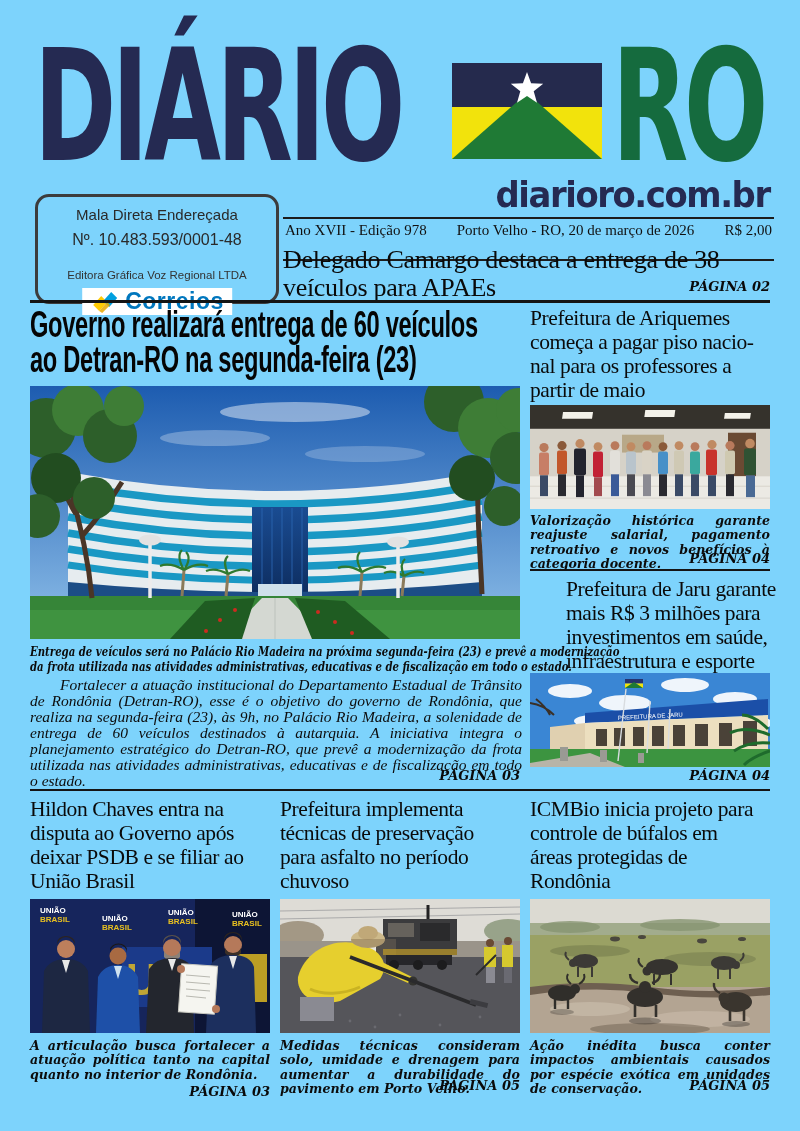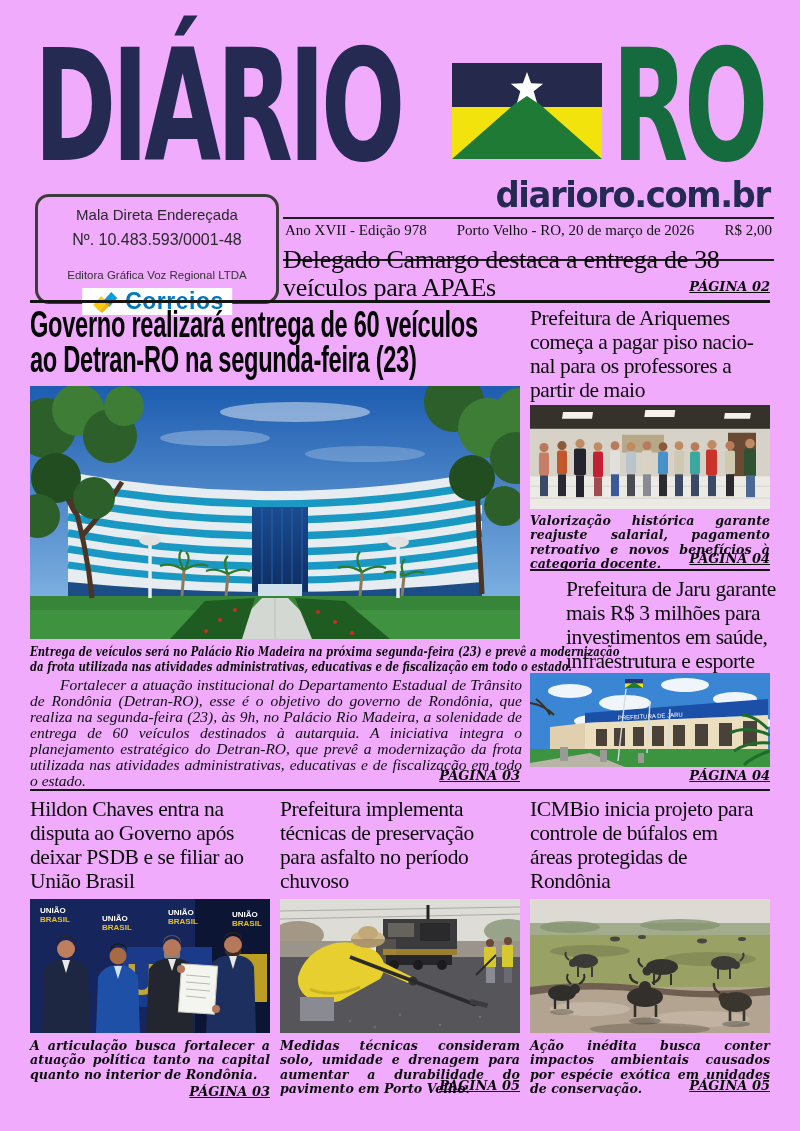--- a/index.html
+++ b/index.html
@@ -1,16 +1,16 @@
 <!DOCTYPE html>
 <html><head>
 <meta charset="utf-8">
 <style>
   html,body{margin:0;padding:0;background:#888;}
-  #page{position:relative;width:800px;height:1131px;background:#f0abfc;overflow:hidden;
+  #page{position:relative;width:800px;height:1131px;background:#7dd3fc;overflow:hidden;
         font-family:"Liberation Serif",serif;color:#111;}
   .abs{position:absolute;}
 
   
   .mast-word{font-family:"DejaVu Sans",sans-serif;font-weight:bold;font-size:155px;line-height:1;
              letter-spacing:-7px;white-space:nowrap;transform:scaleX(.64);transform-origin:0 0;}
   .mast-diario{left:34px;top:29px;color:#252a52;}
   .mast-ro{left:612px;top:29px;color:#156b3e;}
   .mast-domain{right:30px;top:174px;font-family:"DejaVu Sans",sans-serif;font-weight:bold;
                font-size:36px;color:#252a52;letter-spacing:-1.5px;transform:scaleX(.94);transform-origin:100% 0;}
@@ -25,21 +25,21 @@
   .correios{position:absolute;left:50%;bottom:-14px;transform:translateX(-50%);
             background:#fff;padding:0 8px;display:flex;align-items:center;gap:5px;}
   .correios-text{color:#0077be;font-weight:bold;font-size:23px;letter-spacing:.5px;
                  font-family:"Liberation Sans",sans-serif;}
 
   
   .dateline{left:283px;top:217px;width:487px;border-top:2px solid #1c1c1c;border-bottom:2px solid #1c1c1c;
             padding:3px 2px 20px 2px;display:flex;justify-content:space-between;font-size:15px;color:#111;}
   .sec-head{left:283px;top:246px;width:487px;font-size:26px;line-height:1.06;letter-spacing:-.3px;color:#0a0a0a;}
   .sec-ref{left:283px;top:277px;width:487px;text-align:right;}
-  .pageref{font-family:"DejaVu Serif",serif;font-weight:bold;font-style:italic;font-size:13px;color:#0a0a0a;text-decoration:underline;}
+  .pageref{font-family:"DejaVu Serif",serif;font-weight:bold;font-style:italic;font-size:13px;color:#0a0a0a;}
 
   .rule{background:#141414;}
   .rule-main{left:30px;top:300px;width:740px;height:3px;}
   .rule-right{left:530px;top:569px;width:240px;height:2px;}
   .rule-bottom{left:30px;top:789px;width:740px;height:2px;}
 
   
   .main-head{left:30px;top:307px;width:492px;}
   .main-head span{display:block;font-family:"Liberation Sans",sans-serif;font-weight:bold;font-size:37px;
                   line-height:.95;letter-spacing:-.5px;white-space:nowrap;transform:scaleX(.64);

